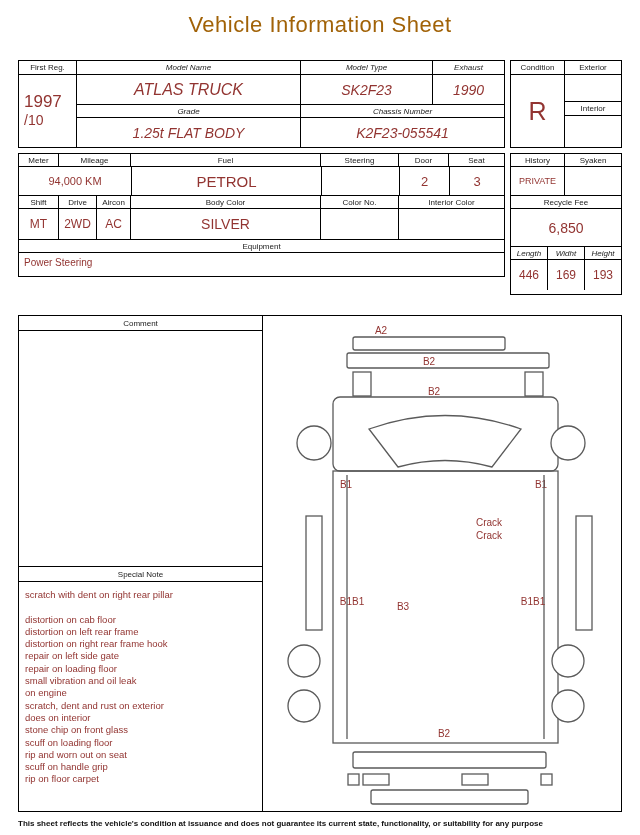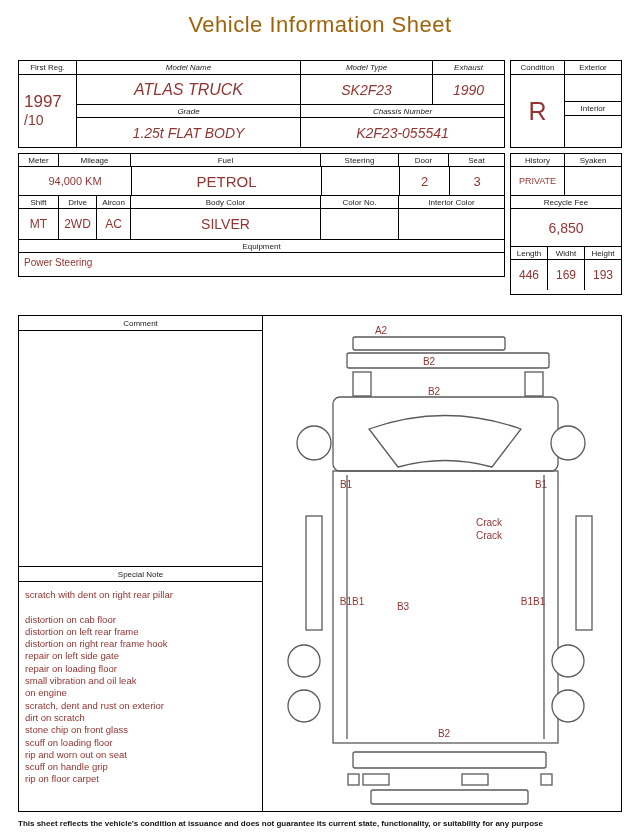--- a/index.html
+++ b/index.html
@@ -125,21 +125,21 @@
   <div class="row" style="height:29px;">
     <div class="cell val" style="width:54px; font-size:9px;">PRIVATE</div>
     <div class="cell val last" style="flex:1;"></div>
   </div>
   <div class="row" style="height:13px;">
     <div class="cell hdr last" style="flex:1;">Recycle Fee</div>
   </div>
   <div class="row" style="height:38px;">
     <div class="cell val last" style="flex:1; font-size:14px;">6,850</div>
   </div>
-  <div class="row" style="height:13px;">
+  <div class="row" style="height:13px;font-style:italic;">
     <div class="cell hdr" style="width:37px;">Length</div>
     <div class="cell hdr" style="width:37px;">Widht</div>
     <div class="cell hdr last" style="flex:1;">Height</div>
   </div>
   <div class="row nb" style="flex:1; height:30px;">
     <div class="cell val" style="width:37px; font-size:12px;">446</div>
     <div class="cell val" style="width:37px; font-size:12px;">169</div>
     <div class="cell val last" style="flex:1; font-size:12px;">193</div>
   </div>
 </div>
@@ -153,21 +153,21 @@
       <div class="note-line">scratch with dent on right rear pillar</div>
       <div class="note-line"></div>
       <div class="note-line">distortion on cab floor</div>
       <div class="note-line">distortion on left rear frame</div>
       <div class="note-line">distortion on right rear frame hook</div>
       <div class="note-line">repair on left side gate</div>
       <div class="note-line">repair on loading floor</div>
       <div class="note-line">small vibration and oil leak</div>
       <div class="note-line">on engine</div>
       <div class="note-line">scratch, dent and rust on exterior</div>
-      <div class="note-line">dirt on scratch</div>
+      <div class="note-line">does on interior</div>
       <div class="note-line">stone chip on front glass</div>
       <div class="note-line">scuff on loading floor</div>
       <div class="note-line">rip and worn out on seat</div>
       <div class="note-line">scuff on handle grip</div>
       <div class="note-line">rip on floor carpet</div>
     </div>
   </div>
 
   <svg viewBox="0 0 360 495" style="position:absolute; left:244px; top:0; width:360px; height:495px;">
 

